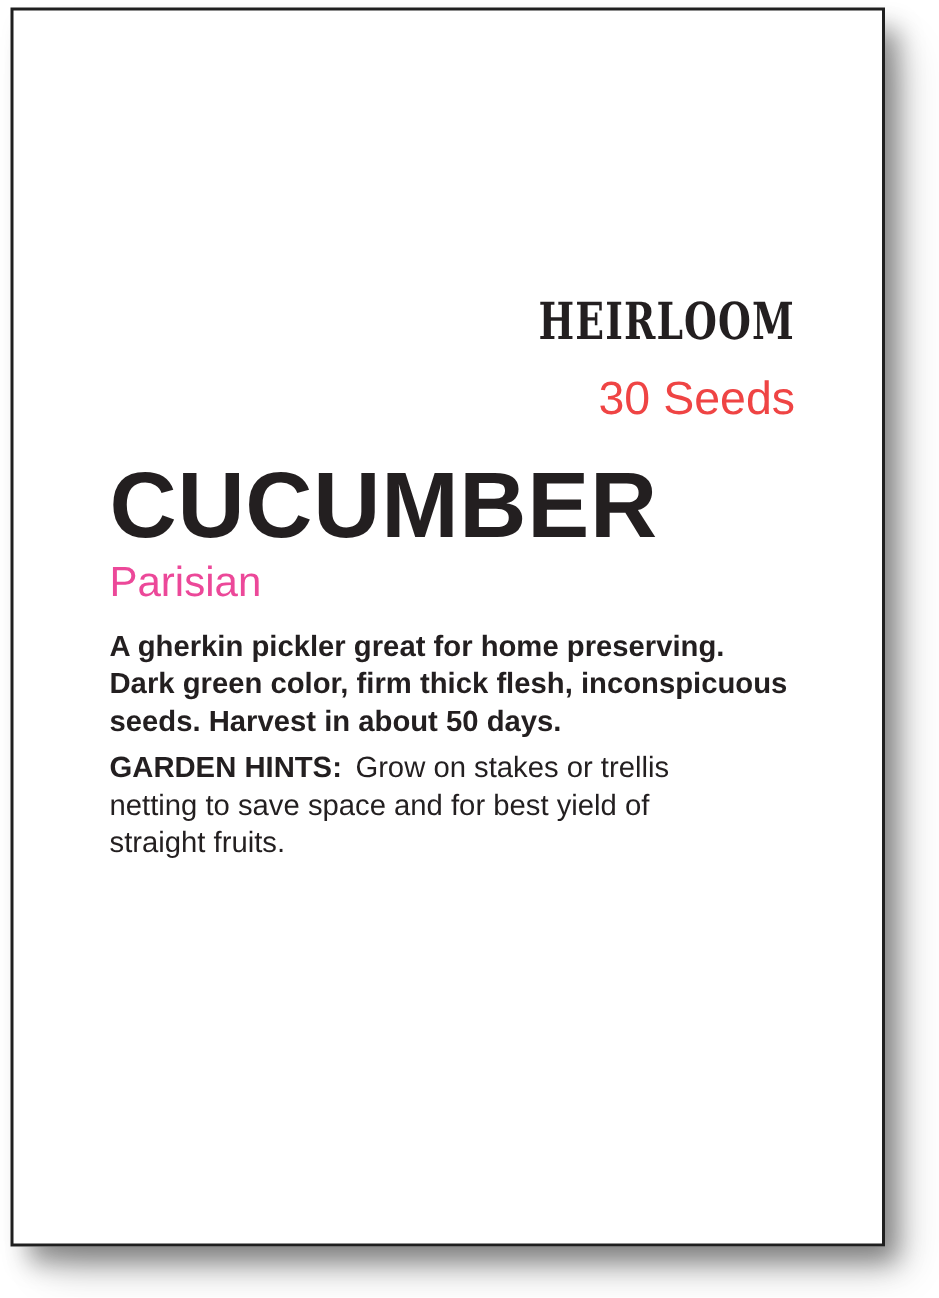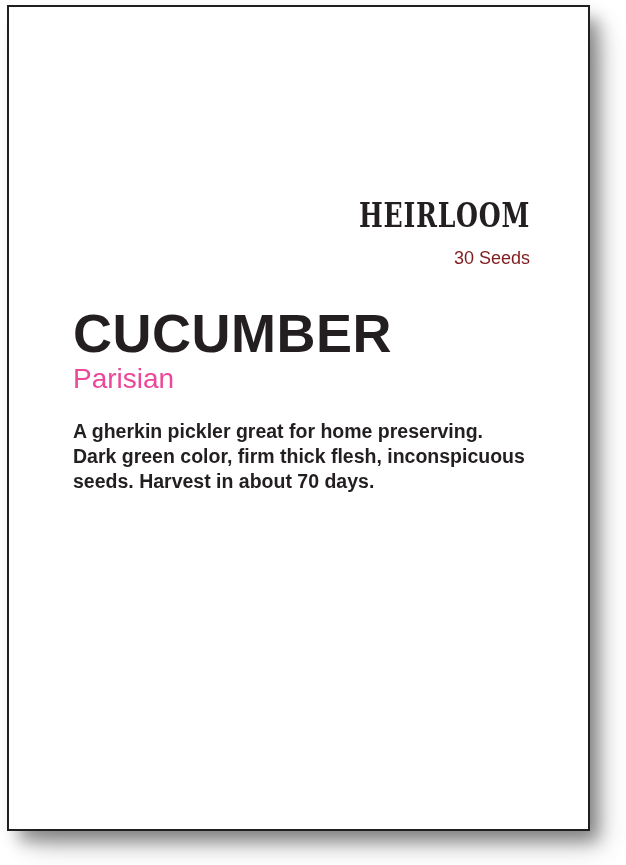--- a/index.html
+++ b/index.html
@@ -43,32 +43,32 @@
     font-weight: 600;
     letter-spacing: 1px;
     color: #231f20;
     display: inline-block;
     transform: scaleX(0.74);
     transform-origin: right center;
     white-space: nowrap;
   }
   .seed-count {
     margin-top: 13px;
-    font-size: 18px;
-    color: #7f1d1d;
+    font-size: 31px;
+    color: #ef4444;
   }
   
   .title-block {
     position: absolute;
     left: 64px;
     top: 296px;
   }
   .title {
     margin: 0;
-    font-size: 54px;
+    font-size: 62px;
     font-weight: bold;
     letter-spacing: 0.5px;
     line-height: 1.12;
     color: #231f20;
   }
   .variety {
     margin-top: 1px;
     font-size: 28px;
     line-height: 1.1;
     color: #ec4899;
@@ -110,20 +110,23 @@
     </div>
 
     <div class="title-block">
       <h1 class="title">CUCUMBER</h1>
       <div class="variety">Parisian</div>
     </div>
 
     <div class="body-block">
       <p class="description">A gherkin pickler great for home preserving.
 Dark green color, firm thick flesh, inconspicuous
-seeds. Harvest in about 70 days.</p>
+seeds. Harvest in about 50 days.</p>
 
 
 
+      <p class="section"><span class="lead">GARDEN HINTS:</span><span class="sect-text">Grow on stakes or trellis
+netting to save space and for best yield of
+straight fruits.</span></p>
     </div>
 
   </div>
 </div>
 
 </body></html>

